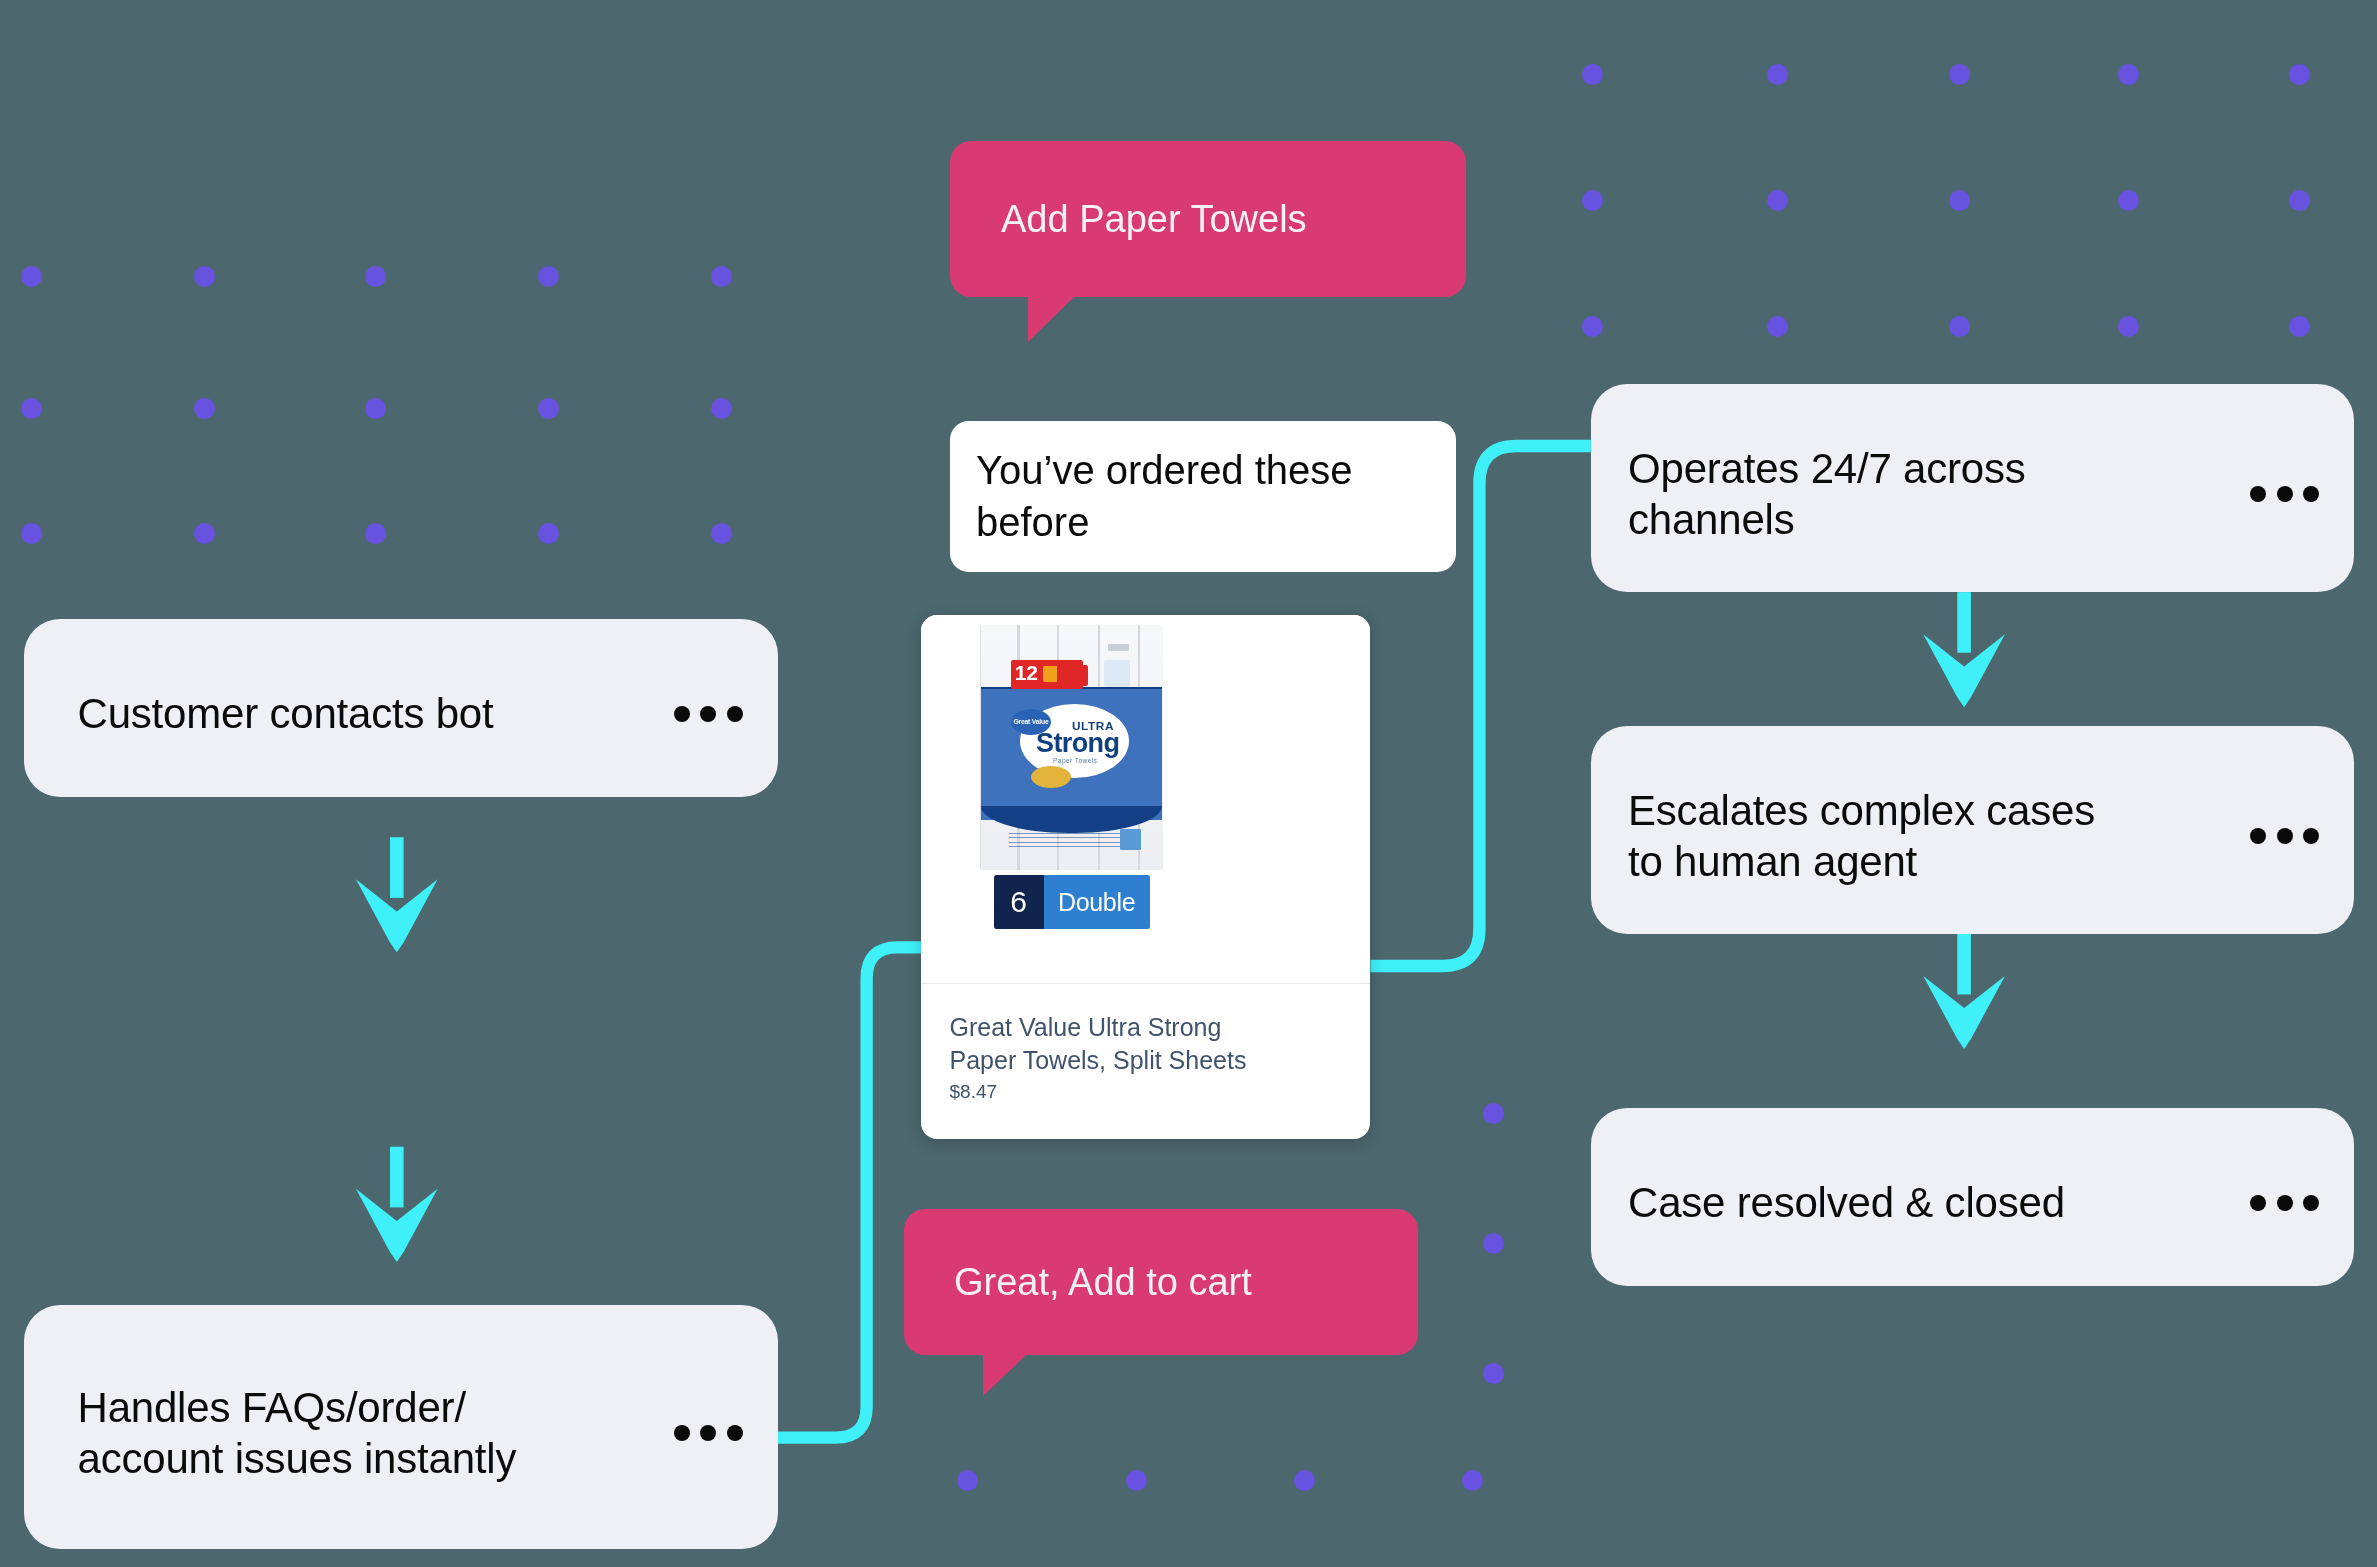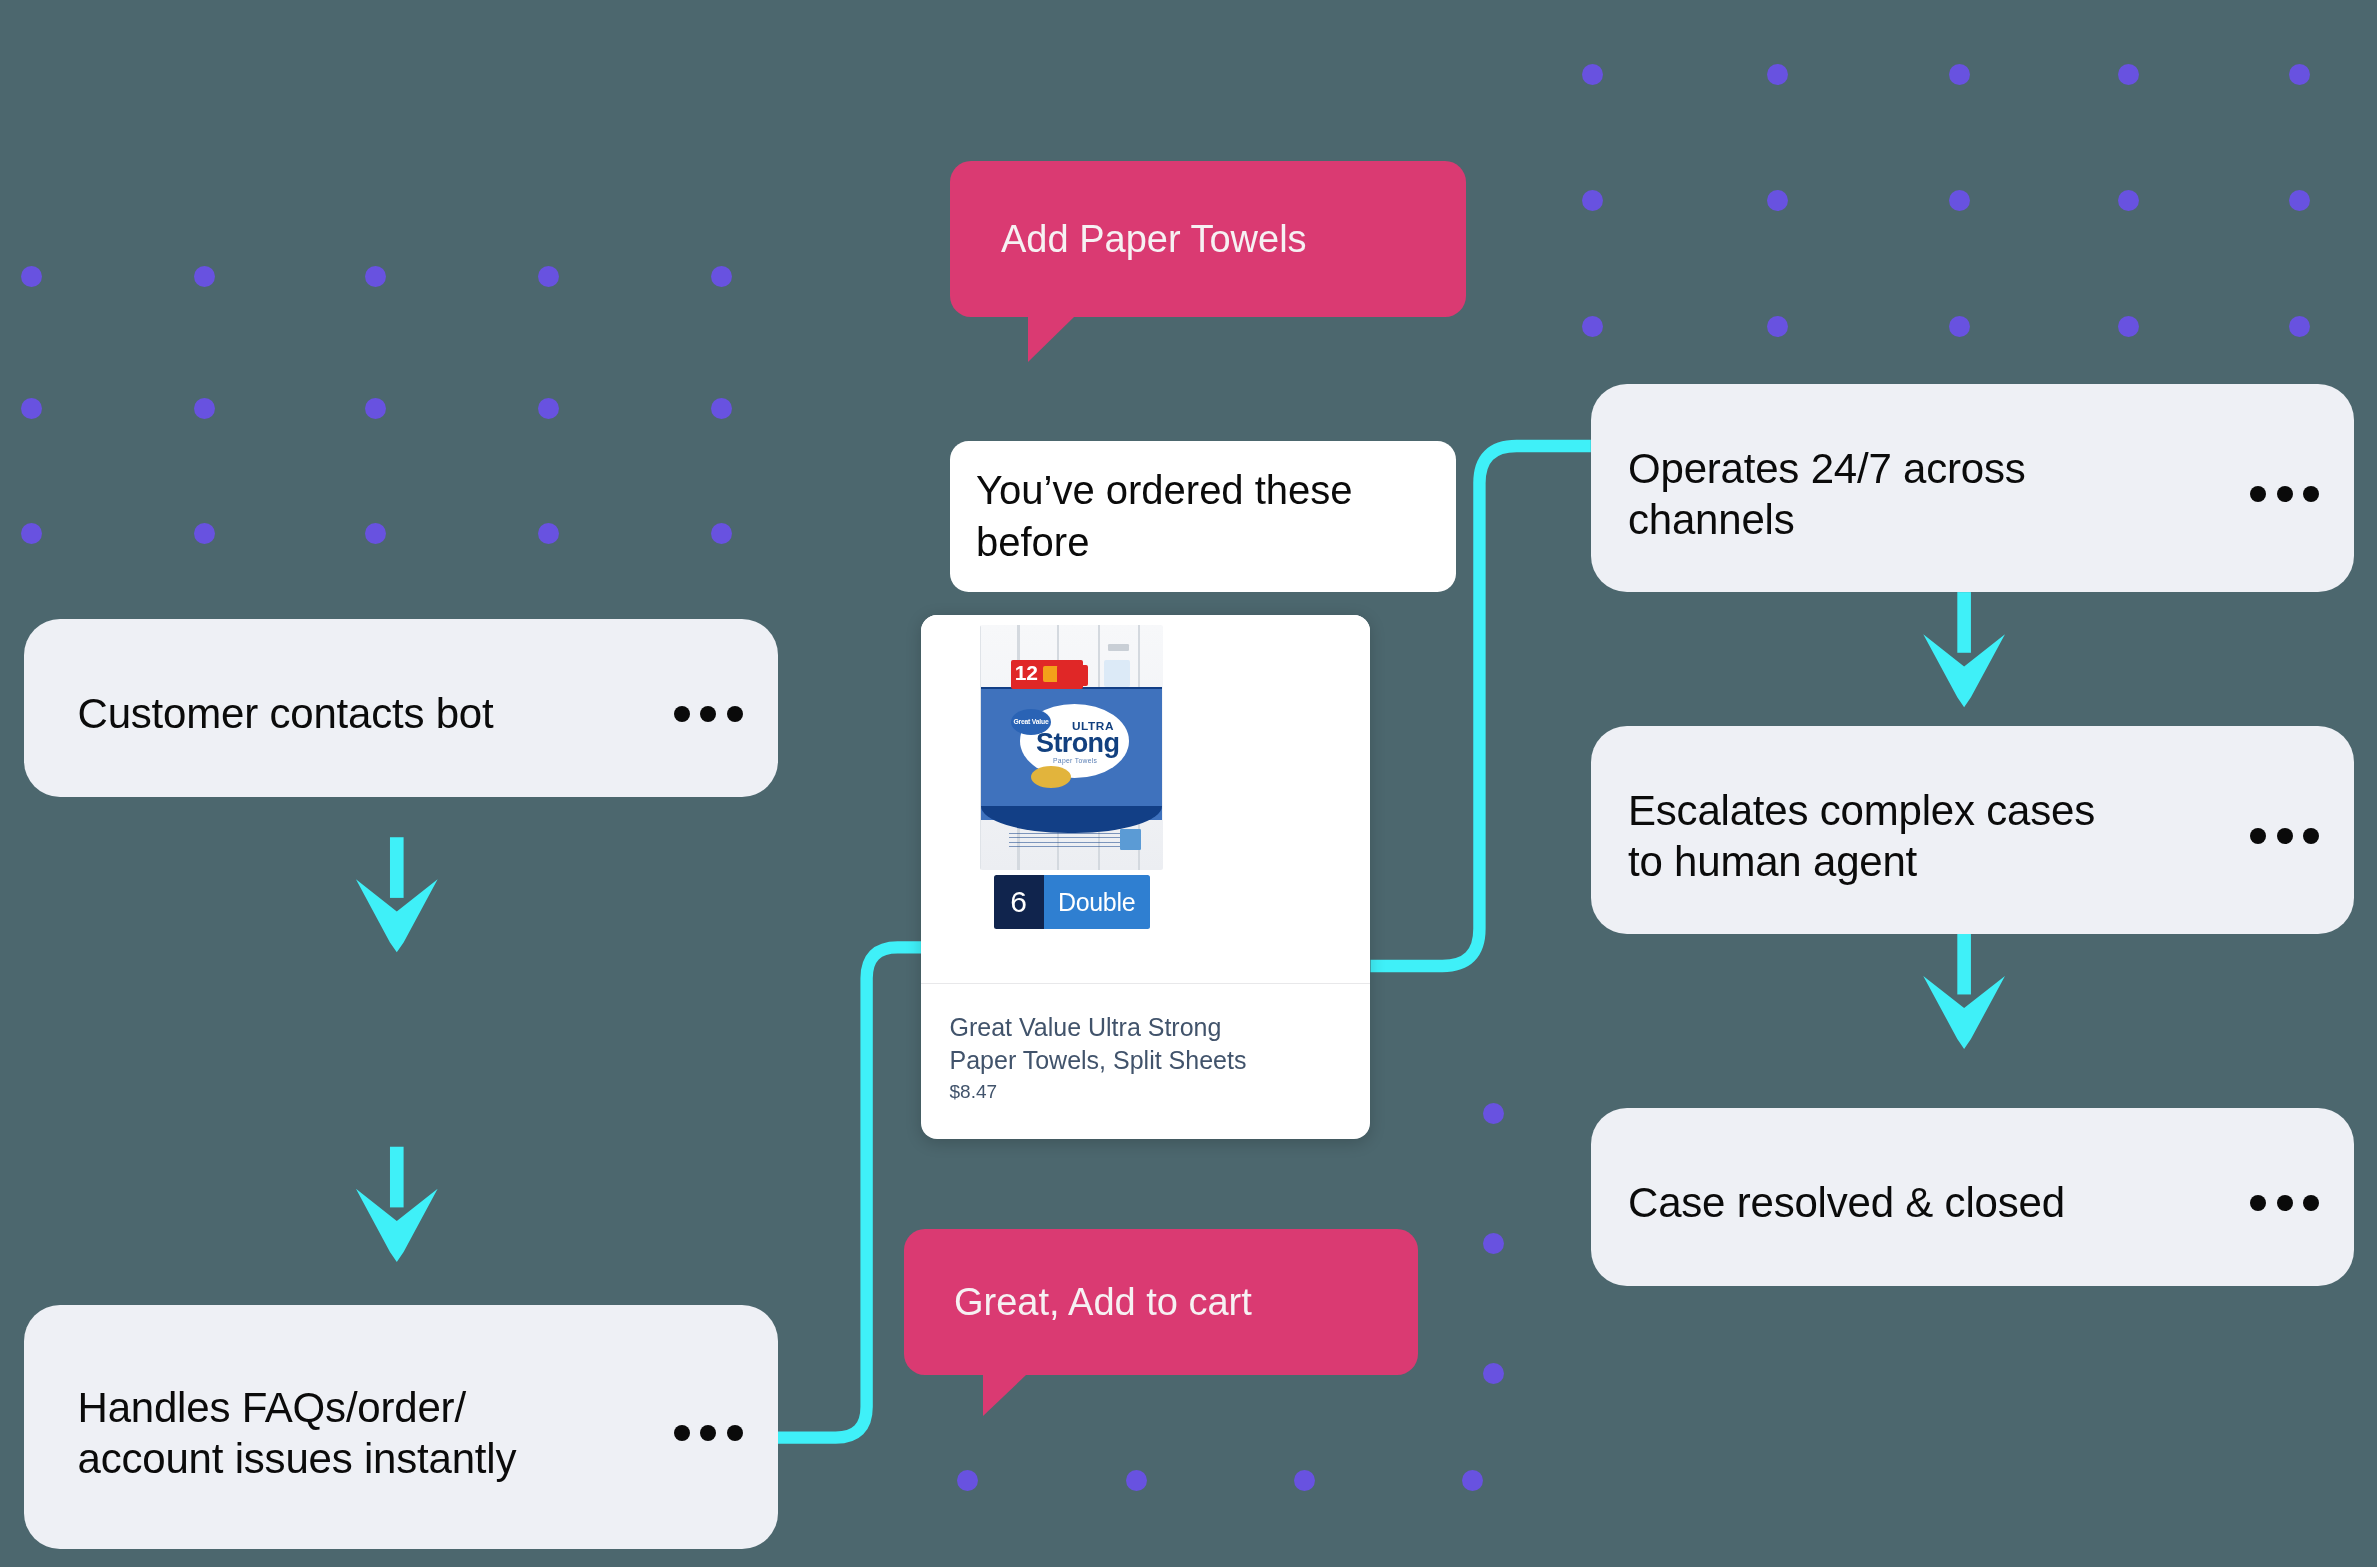--- a/index.html
+++ b/index.html
@@ -41,21 +41,20 @@
   }
   .dots3 i{display:block;width:16px;height:16px;border-radius:50%;background:#0a0a0a;}
 
   
   .bubble{
     position:absolute;
     border-radius:21px;
     display:flex;
     align-items:center;
     box-sizing:border-box;
-    margin-top:20px;
   }
   .bubble .b-label{white-space:pre-line;}
   .bubble-pink{background:#da3a72;}
   .bubble-pink .b-label{color:#f6f1f3;font-size:38px;letter-spacing:0px;}
   .bubble-white{background:#ffffff;border-radius:18.6px;}
   .bubble-white .b-label{color:#0b0b0b;font-size:40px;line-height:1.28;}
   .tail{position:absolute;width:0;height:0;}
 
   
   .prodcard{

